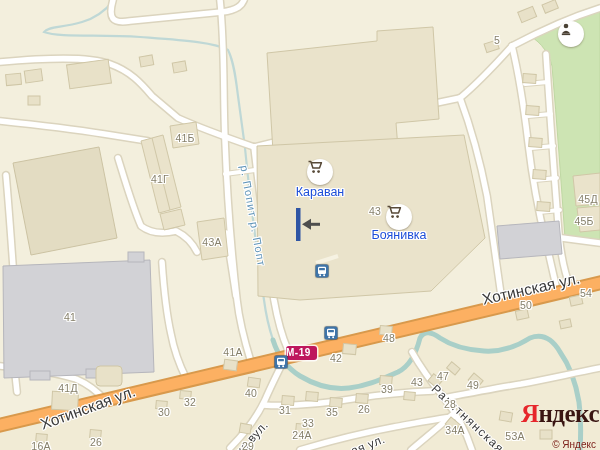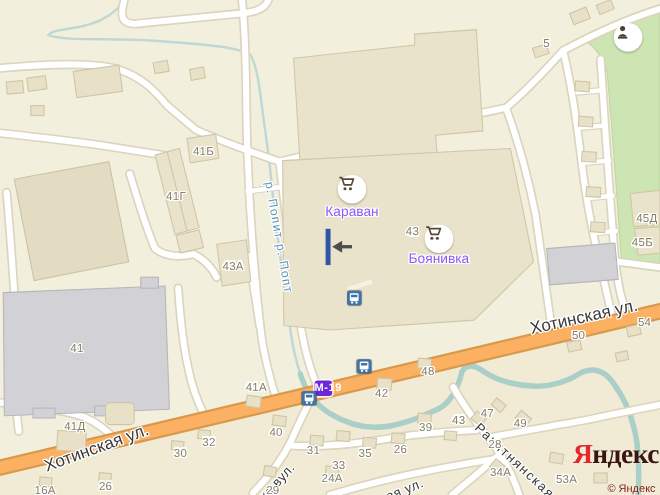--- a/index.html
+++ b/index.html
@@ -21,31 +21,31 @@
   .house{fill:#E8E1C8;stroke:#CFC6A6;stroke-width:1;}
 
   
   .maplabel{position:absolute;white-space:nowrap;transform:translate(-50%,-50%);
     text-shadow:-1px -1px 0 #fff,1px -1px 0 #fff,-1px 1px 0 #fff,1px 1px 0 #fff,
                  0 -1px 0 #fff,0 1px 0 #fff,-1px 0 0 #fff,1px 0 0 #fff;}
   .street{color:#3A3A3A;font-weight:500;}
   .hn{color:#857F69;font-size:10.5px;letter-spacing:.2px;}
   .river-label{color:#5E93B8;font-size:11px;letter-spacing:1.2px;
     left:253px;top:216px;transform:translate(-50%,-50%) rotate(80deg);}
-  .poi-label{color:#8b5cf6;font-size:12.5px;font-weight:500;}
+  .poi-label{color:#1d4ed8;font-size:12.5px;font-weight:500;}
 
   
   .poi{position:absolute;transform:translate(-50%,-50%);}
   .poi-circle{width:26px;height:26px;border-radius:50%;background:#fff;
     box-shadow:0 1px 2px rgba(90,80,60,.45);display:flex;align-items:center;justify-content:center;}
   .busstop{position:absolute;width:13px;height:13px;border-radius:2.5px;background:#3E74A8;
     transform:translate(-50%,-50%);box-shadow:0 0 1px rgba(0,0,0,.4);}
-  .route-badge{position:absolute;left:286px;top:346px;width:16px;height:14px;background:#6d28d9;
+  .route-badge{position:absolute;left:286px;top:346px;width:31px;height:14px;background:#be185d;
     border-radius:3px;box-shadow:0 0 0 1.5px rgba(255,255,255,.85);color:#fff;font-size:10px;
-    font-weight:bold;text-align:right;line-height:14px;letter-spacing:.5px;}
+    font-weight:bold;text-align:left;line-height:14px;letter-spacing:.5px;}
   .entrance{position:absolute;left:295px;top:206px;}
 
   
   .brand{position:absolute;right:1px;bottom:24px;font-family:"Liberation Serif",serif;
     font-weight:bold;font-size:25px;line-height:1;letter-spacing:-.5px;
     text-shadow:0 0 2px #f3efdd;}
   .brand .ya{color:#E6262B;}
   .brand .rest{color:#3A1512;}
   .copyright{position:absolute;right:4px;bottom:0px;font-size:10px;color:#7D2019;
     text-shadow:0 0 2px #f3efdd;}
@@ -199,21 +199,21 @@
       <div class="maplabel hn" style="left: 70px; top: 317px; transform: translate(-50%, -50%);">41</div>
       <div class="maplabel hn" style="left: 68px; top: 388px; transform: translate(-50%, -50%);">41Д</div>
       <div class="maplabel hn" style="left: 233px; top: 352px; transform: translate(-50%, -50%);">41А</div>
       <div class="maplabel hn" style="left: 251px; top: 393px; transform: translate(-50%, -50%);">40</div>
       <div class="maplabel hn" style="left: 285px; top: 410px; transform: translate(-50%, -50%);">31</div>
       <div class="maplabel hn" style="left: 308px; top: 407px; transform: translate(-50%, -50%); margin-top: 16px;">33</div>
       <div class="maplabel hn" style="left: 332px; top: 412px; transform: translate(-50%, -50%);">35</div>
       <div class="maplabel hn" style="left: 364px; top: 409px; transform: translate(-50%, -50%);">26</div>
       <div class="maplabel hn" style="left: 248px; top: 425px; transform: translate(-50%, -50%); margin-top: 21px;">29</div>
       <div class="maplabel hn" style="left: 302px; top: 435px; transform: translate(-50%, -50%);">24А</div>
-      <div class="maplabel hn" style="left: 347px; top: 358px; transform: translate(-50%, -50%);">42</div>
+      <div class="maplabel hn" style="left: 336px; top: 358px; transform: translate(-50%, -50%);">42</div>
       <div class="maplabel hn" style="left: 389px; top: 338px; transform: translate(-50%, -50%);">48</div>
       <div class="maplabel hn" style="left: 387px; top: 389px; transform: translate(-50%, -50%);">39</div>
       <div class="maplabel hn" style="left: 526px; top: 305px; transform: translate(-50%, -50%);">50</div>
       <div class="maplabel hn" style="left: 586px; top: 293px; transform: translate(-50%, -50%);">54</div>
       <div class="maplabel hn" style="left: 190px; top: 402px; transform: translate(-50%, -50%);">32</div>
       <div class="maplabel hn" style="left: 164px; top: 412px; transform: translate(-50%, -50%);">30</div>
       <div class="maplabel hn" style="left: 96px; top: 442px; transform: translate(-50%, -50%);">26</div>
       <div class="maplabel hn" style="left: 41px; top: 446px; transform: translate(-50%, -50%);">16А</div>
       <div class="maplabel hn" style="left: 414px; top: 404px; transform: translate(-50%, -50%); margin-left: 36px;">28</div>
       <div class="maplabel hn" style="left: 417px; top: 382px; transform: translate(-50%, -50%);">43</div>

